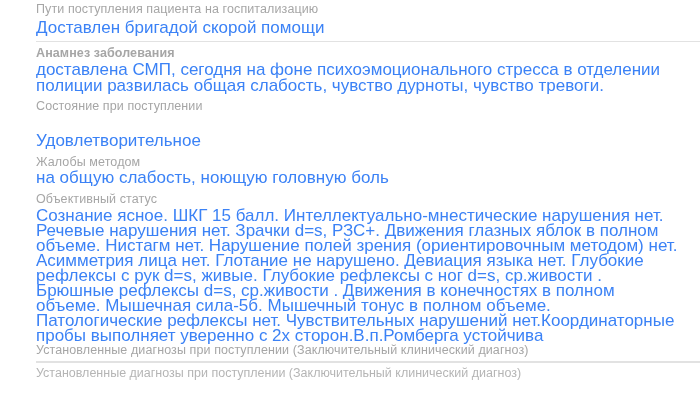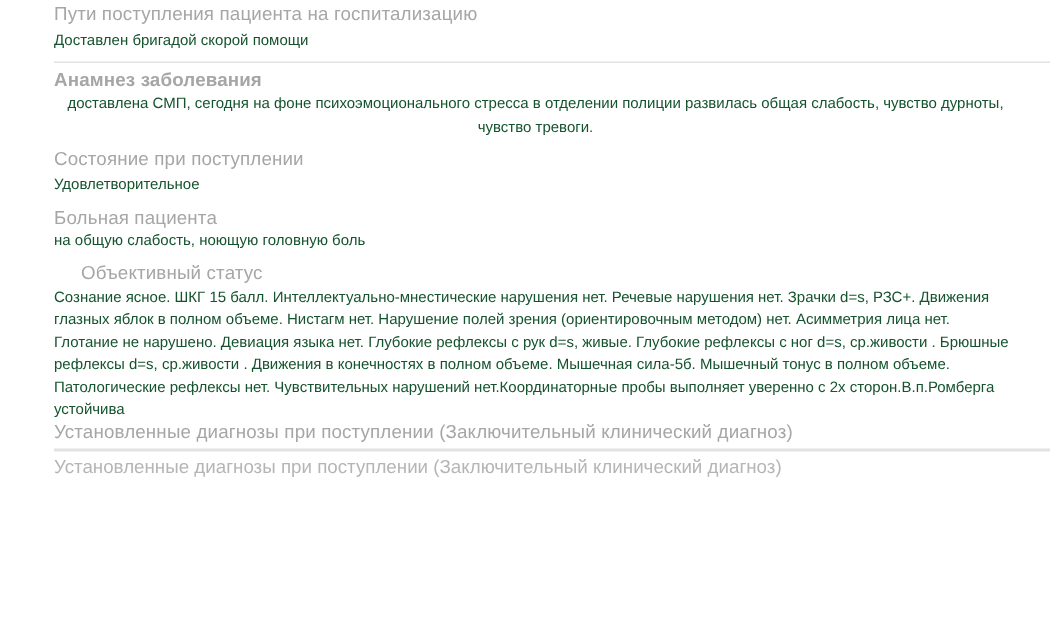--- a/index.html
+++ b/index.html
@@ -17,44 +17,44 @@
     padding: 3px 16px 0 36px;
   }
   .field-label {
     color: #a6a6a6;
     font-size: 12.5px;
     line-height: 13px;
     font-weight: 400;
     letter-spacing: 0.1px;
   }
   .field-value {
-    color: #14532d;
-    font-size: 10px;
+    color: #3b82f6;
+    font-size: 17px;
     line-height: 16px;
     font-weight: 400;
     max-width: 642px;
   }
   .lh15 { line-height: 15px; }
   .divider {
     border: none;
     border-top: 1px solid #e2e2e2;
     height: 0;
     margin-right: -16px; 
   }
   
   .mt-v   { margin-top: 4px; }   
   .s1 .field-label { margin-top: 0; }
   .d1 { margin-top: 5px; }
   .s2 .field-label { margin-top: 5px; font-weight: bold; }
-  .s2 .field-value { margin-top: 2px; text-align: center; }
+  .s2 .field-value { margin-top: 2px; }
   .s3 .field-label { margin-top: 6px; }
-  .s3 .field-value { margin-top: 3px; }
+  .s3 .field-value { margin-top: 20px; }
   .s4 .field-label { margin-top: 7px; }
   .s4 .field-value { margin-top: 1px; }
-  .s5 .field-label { margin-top: 7px; margin-left: 18px; }
+  .s5 .field-label { margin-top: 7px; }
   .s5 .field-value { margin-top: 2px; }
   .s6 .field-label { margin-top: 1px; }
   .s7 .field-label { margin-top: 6px; }
   .s7 .field-value { margin-top: 3px; }
   .d2 { margin-top: 4px; }
   .d3 { margin-top: 0px; }
 
   table.diag {
     margin-top: 2px;
     width: 648px;
@@ -103,21 +103,21 @@
       <div class="field-label">Анамнез заболевания</div>
       <div class="field-value">доставлена СМП, сегодня на фоне психоэмоционального стресса в отделении полиции развилась общая слабость, чувство дурноты, чувство тревоги.</div>
     </section>
 
     <section class="s3">
       <div class="field-label">Состояние при поступлении</div>
       <div class="field-value">Удовлетворительное</div>
     </section>
 
     <section class="s4">
-      <div class="field-label">Больная пациента</div>
+      <div class="field-label">Жалобы методом</div>
       <div class="field-value">на общую слабость, ноющую головную боль</div>
     </section>
 
     <section class="s5">
       <div class="field-label">Объективный статус</div>
       <div class="field-value lh15">Сознание ясное. ШКГ 15 балл. Интеллектуально-мнестические нарушения нет. Речевые нарушения нет. Зрачки d=s, РЗС+. Движения глазных яблок в полном объеме. Нистагм нет. Нарушение полей зрения (ориентировочным методом) нет. Асимметрия лица нет. Глотание не нарушено. Девиация языка нет. Глубокие рефлексы с рук d=s, живые. Глубокие рефлексы с ног d=s, ср.живости . Брюшные рефлексы d=s, ср.живости . Движения в конечностях в полном объеме. Мышечная сила-5б. Мышечный тонус в полном объеме. Патологические рефлексы нет. Чувствительных нарушений нет.Координаторные пробы выполняет уверенно с 2х сторон.В.п.Ромберга устойчива</div>
     </section>
 
     <section class="s6">
       <div class="field-label">Установленные диагнозы при поступлении (Заключительный клинический диагноз)</div>

